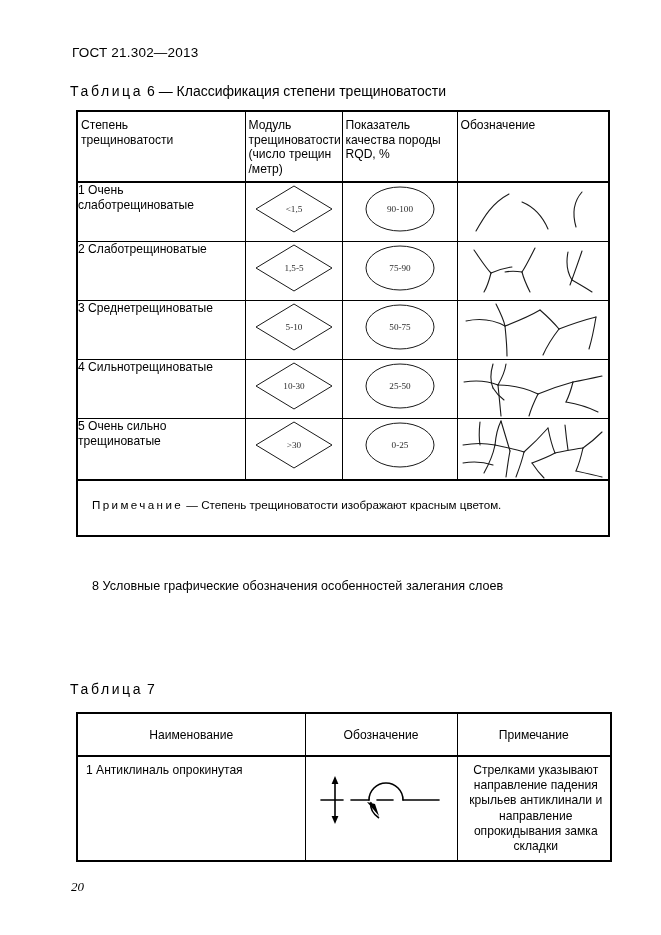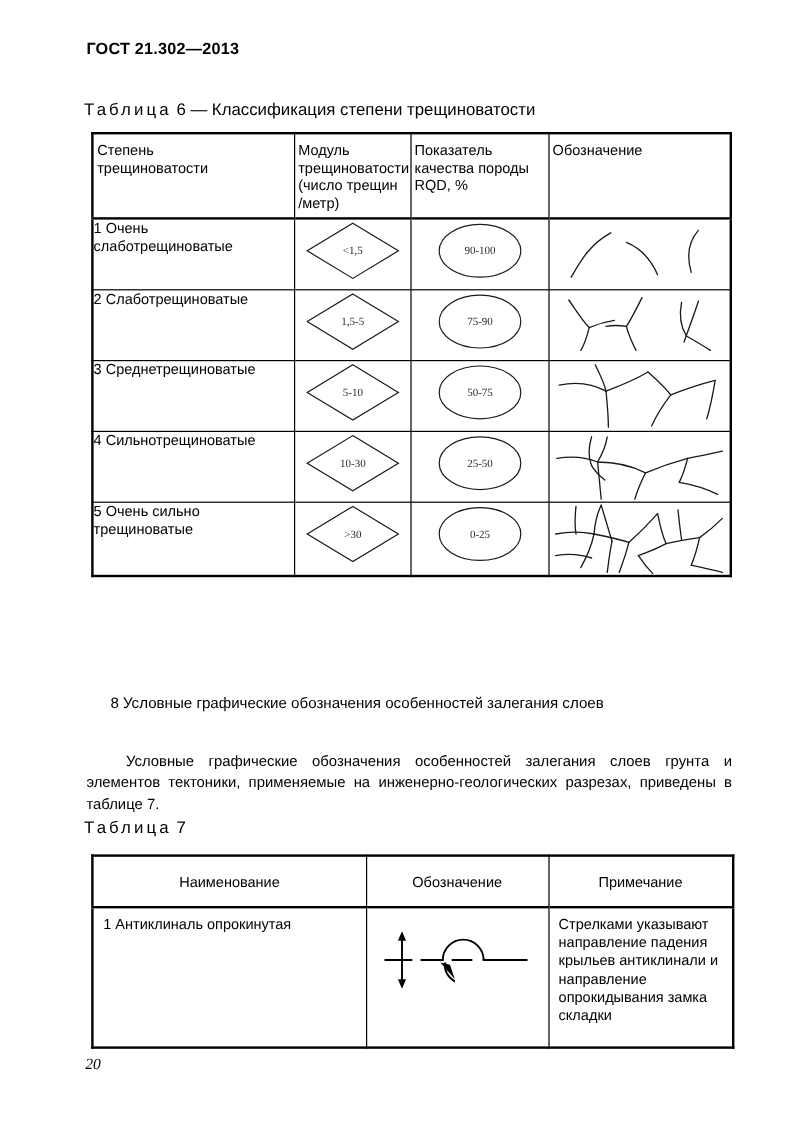--- a/index.html
+++ b/index.html
@@ -19,23 +19,23 @@
     position: relative;
     width: 661px;
     height: 935px;
     box-sizing: border-box;
   }
 
   
   .doc-header {
     position: absolute;
     left: 72px;
-    top: 33px;
+    top: 45px;
     font-size: 13.5px;
-    font-weight: bold;
+    font-weight: normal;
     letter-spacing: 0.2px;
   }
 
   
   .table-caption {
     position: absolute;
     font-size: 14px;
     white-space: nowrap;
   }
   .caption-spaced {
@@ -147,22 +147,23 @@
   #table7 .body-cell-name {
     padding: 6px 4px 4px 8px;
     line-height: 15px;
   }
   #table7 .body-cell-sym {
     text-align: center;
     vertical-align: top;
     padding-top: 12px;
   }
   #table7 .body-cell-note {
-    padding: 6px 4px 18px 8px;
+    padding: 6px 4px 6px 8px;
     line-height: 15.2px;
+    text-align: center;
   }
 
   
   .page-number {
     position: absolute;
     left: 71px;
     top: 879px;
     font-family: "Liberation Serif", serif;
     font-size: 13px;
     font-style: italic;
@@ -374,29 +375,34 @@
               <path d="M116 52 C125 54 134 56 142 58"></path>
               <path d="M123 29 C130 24 136 19 142 13"></path>
               <path d="M105 6 C106 16 107 24 108 31"></path>
               <path d="M3 44 C14 42 24 43 33 46"></path>
               <path d="M72 44 C76 50 80 55 84 59"></path>
             </g>
           </svg>
         </td>
       </tr>
 
+      <tr class="note-row">
+        <td colspan="4">
+          <span class="note-word">Примечание</span>
+          <span>— Степень трещиноватости изображают красным цветом.</span>
+        </td>
+      </tr>
     </tbody>
   </table>
 
   <div class="section-heading">
     <span class="ind"></span><span>8</span>
     <span>Условные графические обозначения особенностей залегания слоев</span><br>
   </div>
 
-  <div class="body-para">Условные графические обозначения особенностей залегания слоев грунта и элементов тектоники, применяемые на инженерно-геологических разрезах, приведены в таблице 7.</div>
 
   <div class="table-caption" id="caption-t7">
     <span class="caption-spaced">Таблица</span>
     <span>7</span>
   </div>
 
   <table class="tbl" id="table7">
     <colgroup>
       <col class="c7-name">
         <col class="c7-sym">

